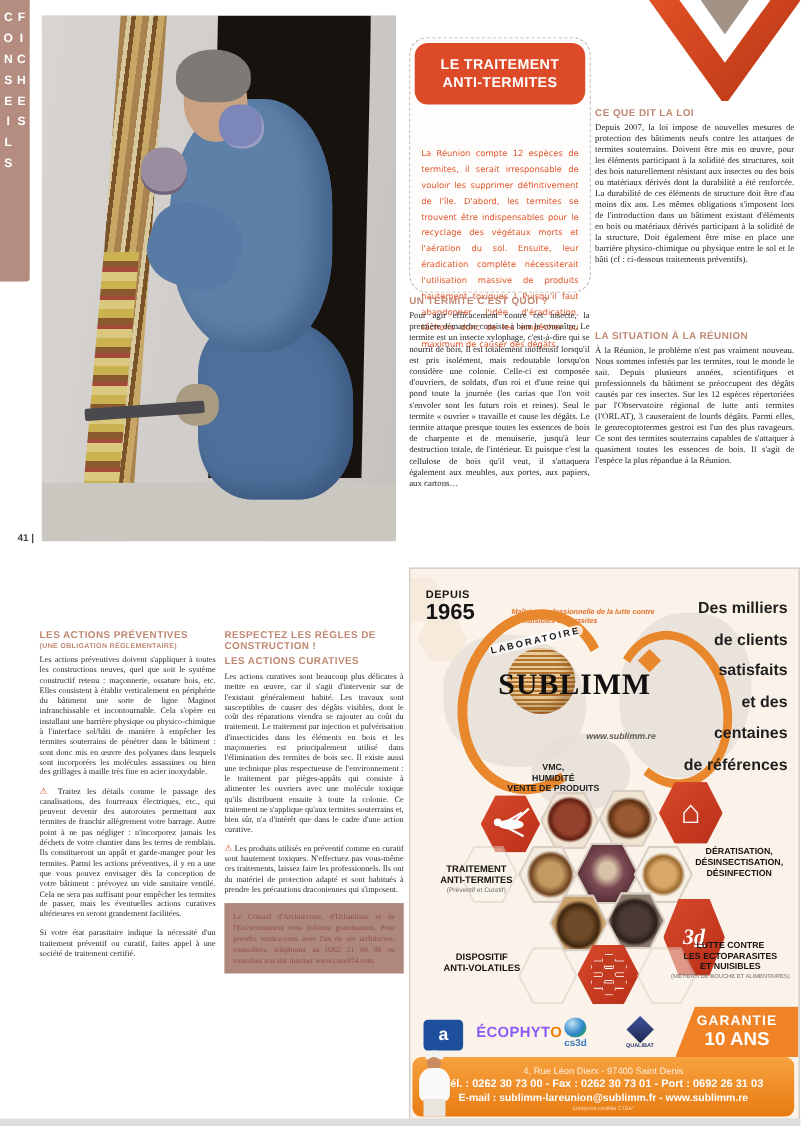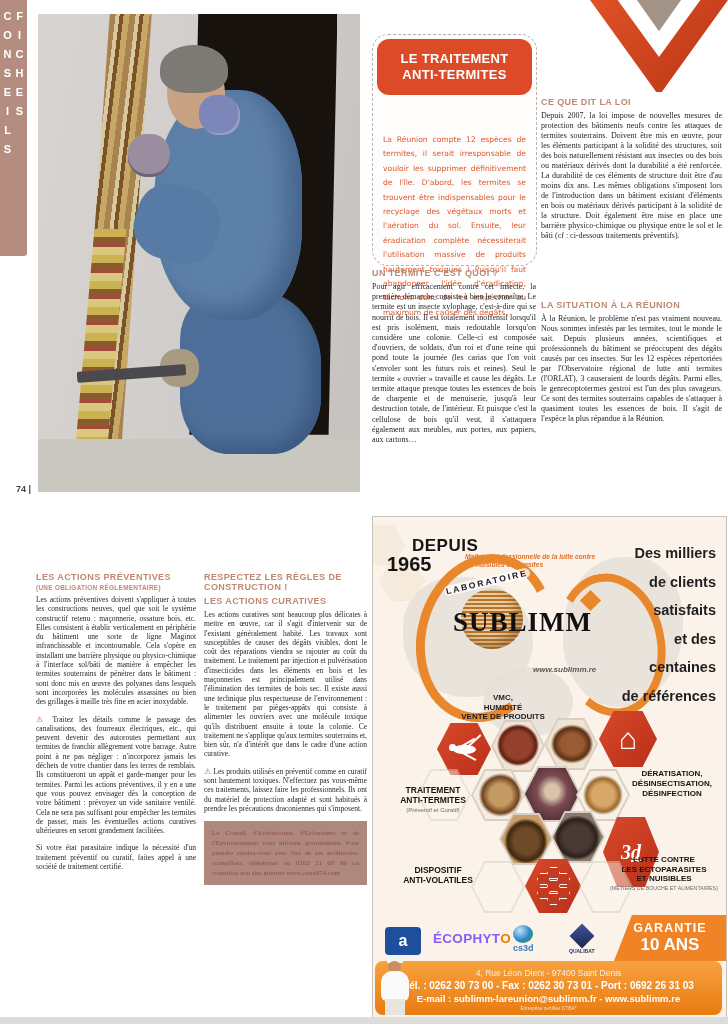--- a/index.html
+++ b/index.html
@@ -62,21 +62,21 @@
   .caue-box{background:#ae877d;color:#8f5044;font-size:7px;line-height:10px;text-align:justify;
         padding:7px 8px;margin-top:6px;}
   .page-num{position:absolute;left:16px;top:484px;font-family:"Liberation Sans",sans-serif;font-weight:bold;font-size:9px;color:#444;}
 
   
   .ad{position:absolute;left:372px;top:516px;width:353px;height:500px;background:#fbf2e9;border:1px solid #c9c2ba;overflow:hidden;
       font-family:"Liberation Sans",sans-serif;}
   .ad .map-blob{position:absolute;background:#e6dfd7;opacity:.8;}
   .ad .hex-ghost{position:absolute;background:#f0e3d2;clip-path:polygon(25% 0,75% 0,100% 50%,75% 100%,25% 100%,0 50%);opacity:.55;}
   .depuis{position:absolute;left:14px;top:20px;color:#141414;font-weight:bold;line-height:1;}
-  .depuis .l1{font-size:17px;letter-spacing:.5px;margin-left:25px;}
+  .depuis .l1{font-size:10px;letter-spacing:.5px;}
   .depuis .l2{font-size:20px;}
   .tagline{position:absolute;left:92px;top:36px;width:135px;color:#e2702a;font-style:italic;font-weight:bold;
         font-size:6.6px;line-height:8px;}
   .arcL{position:absolute;left:44px;top:36px;width:118px;height:152px;border:9px solid #e8872b;border-radius:50%;
         border-right-color:transparent;transform:rotate(14deg);}
   .arcR{position:absolute;left:184px;top:56px;width:92px;height:128px;border:8px solid #e8872b;border-radius:50%;
         border-left-color:transparent;transform:rotate(-10deg);}
   .logo-circle{position:absolute;left:88px;top:72px;width:62px;height:60px;border-radius:50%;
         background:repeating-linear-gradient(0deg,#b5742d 0 2px,#e9cb9d 2px 4px);box-shadow:inset -6px -6px 10px rgba(120,70,20,.45);}
   .logo-arc-text{position:absolute;left:70px;top:60px;transform:rotate(-13deg);font-weight:bold;font-size:8.5px;
@@ -178,21 +178,21 @@
   <div class="blk" style="left:541px;top:97px;width:181px;">
     <div class="sec-h">CE QUE DIT LA LOI</div>
     <p class="body-txt" style="line-height:10px;">Depuis 2007, la loi impose de nouvelles mesures de protection des bâtiments neufs contre les attaques de termites souterrains. Doivent être mis en œuvre, pour les éléments participant à la solidité des structures, soit des bois naturellement résistant aux insectes ou des bois ou matériaux dérivés dont la durabilité a été renforcée. La durabilité de ces éléments de structure doit être d'au moins dix ans. Les mêmes obligations s'imposent lors de l'introduction dans un bâtiment existant d'éléments en bois ou matériaux dérivés participant à la solidité de la structure. Doit également être mise en place une barrière physico-chimique ou physique entre le sol et le bâti (cf : ci-dessous traitements préventifs).</p>
   </div>
 
   <div class="blk" style="left:541px;top:300px;width:181px;">
     <div class="sec-h">LA SITUATION À LA RÉUNION</div>
     <p class="body-txt" style="line-height:10px;">À la Réunion, le problème n'est pas vraiment nouveau. Nous sommes infestés par les termites, tout le monde le sait. Depuis plusieurs années, scientifiques et professionnels du bâtiment se préoccupent des dégâts causés par ces insectes. Sur les 12 espèces répertoriées par l'Observatoire régional de lutte anti termites (l'ORLAT), 3 causeraient de lourds dégâts. Parmi elles, le genrecoptotermes gestroi est l'un des plus ravageurs. Ce sont des termites souterrains capables de s'attaquer à quasiment toutes les essences de bois. Il s'agit de l'espèce la plus répandue à la Réunion.</p>
   </div>
 
-  <div class="page-num">74 |</div>
+  <div class="page-num">41 |</div>
 
   <div class="blk col-narrow" style="left:36px;top:572px;width:160px;">
     <div class="sec-h">LES ACTIONS PRÉVENTIVES</div>
     <div class="sec-sub">(UNE OBLIGATION RÉGLEMENTAIRE)</div>
     <p class="body-txt">Les actions préventives doivent s'appliquer à toutes les constructions neuves, quel que soit le système constructif retenu : maçonnerie, ossature bois, etc. Elles consistent à établir verticalement en périphérie du bâtiment une sorte de ligne Maginot infranchissable et incontournable. Cela s'opère en installant une barrière physique ou physico-chimique à l'interface sol/bâti de manière à empêcher les termites souterrains de pénétrer dans le bâtiment : sont donc mis en œuvre des polyanes dans lesquels sont incorporées les molécules assassines ou bien des grillages à maille très fine en acier inoxydable.</p>
     <p class="body-txt"><span class="warn">⚠</span> <span>Traitez les détails comme le passage des canalisations, des fourreaux électriques, etc., qui peuvent devenir des autoroutes permettant aux termites de franchir allègrement votre barrage. Autre point à ne pas négliger : n'incorporez jamais les déchets de votre chantier dans les terres de remblais. Ils constitueront un appât et garde-manger pour les termites. Parmi les actions préventives, il y en a une que vous pouvez envisager dès la conception de votre bâtiment : prévoyez un vide sanitaire ventilé. Cela ne sera pas suffisant pour empêcher les termites de passer, mais les éventuelles actions curatives ultérieures en seront grandement facilitées.</span></p>
     <p class="body-txt">Si votre état parasitaire indique la nécessité d'un traitement préventif ou curatif, faites appel à une société de traitement certifié.</p>
   </div>
 
   <div class="blk col-narrow" style="left:204px;top:572px;width:163px;">

